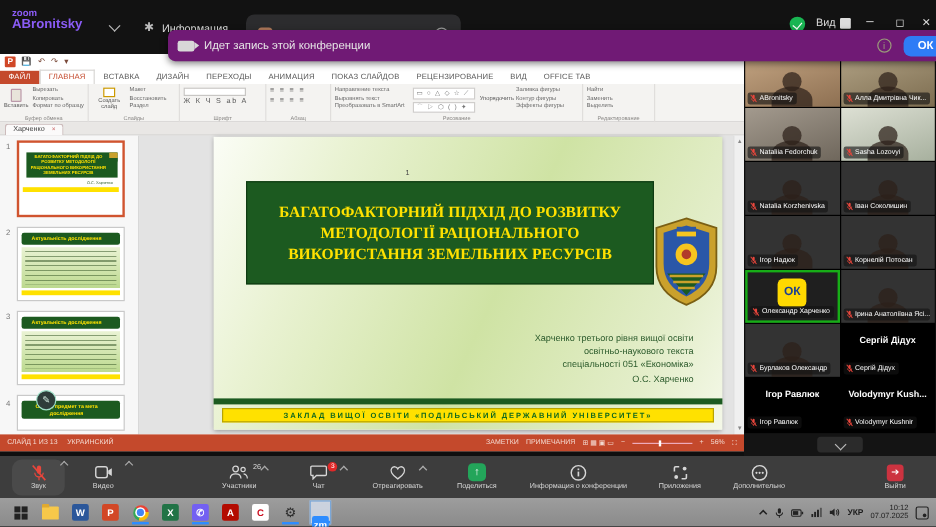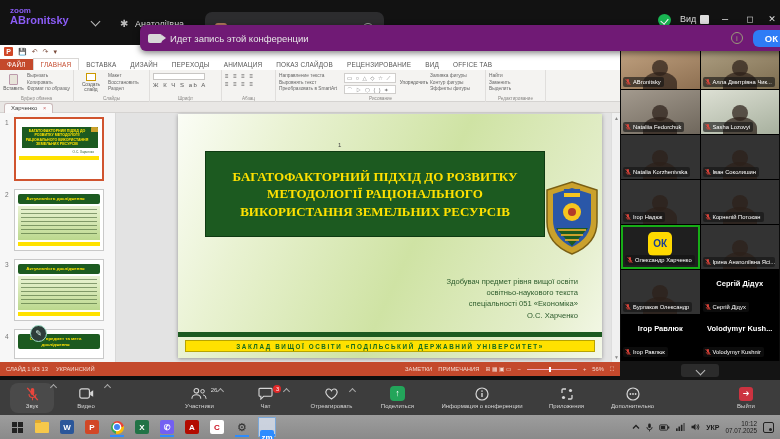--- a/index.html
+++ b/index.html
@@ -160,21 +160,21 @@
 <div class="screen">
 
   <div class="topbar">
     <div class="zlogo">
       <div class="l1">zoom</div>
       <div class="l2">ABronitsky</div>
     </div>
     <div class="zlogo-chev"></div>
     <div class="ztab conf">
       <span class="star-ic">✱</span>
-      <span>Анатоліївна</span>
+      <span>Информация</span>
     </div>
     <div class="ztab scr">
       <span class="av-ic"></span>
       <span>Экран (Бурлаков Олександр)</span>
       <span class="minus-ic"></span>
     </div>
     <div class="shield-ic"></div>
     <div class="view-btn">
       <span>Вид</span>
       <span class="grid-ic"></span>
@@ -334,21 +334,21 @@
               <path d="M28 8 L47 14 V40 Q47 58 28 67 Q9 58 9 40 V14 Z" fill="#2a57a8"></path>
               <rect x="20" y="9" width="16" height="4" fill="#2a57a8"></rect>
               <rect x="20" y="13" width="16" height="4" fill="#f6c51f"></rect>
               <circle cx="28" cy="32" r="9" fill="#f6c51f"></circle>
               <circle cx="28" cy="32" r="4" fill="#b23a2a"></circle>
               <path d="M12 48 H44 L28 66 Z" fill="#1c5a20"></path>
               <path d="M14 50 H42 M17 55 H39 M21 60 H35" stroke="#caa12c" stroke-width="2" fill="none"></path>
             </svg>
           </div>
           <div class="subtitle">
-            <div>Здобувач предмет рівня вищої освіти</div>
+            <div>Харченко третього рівня вищої освіти</div>
             <div>освітньо-наукового текста</div>
             <div>спеціальності 051 «Економіка»</div>
             <div>О.С. Харченко</div>
           </div>
           <div class="grnband"></div>
           <div class="ystrip">
             <span>ЗАКЛАД ВИЩОЇ ОСВІТИ «ПОДІЛЬСЬКИЙ ДЕРЖАВНИЙ УНІВЕРСИТЕТ»</span>
           </div>
         </div>
         <div class="vsb">

